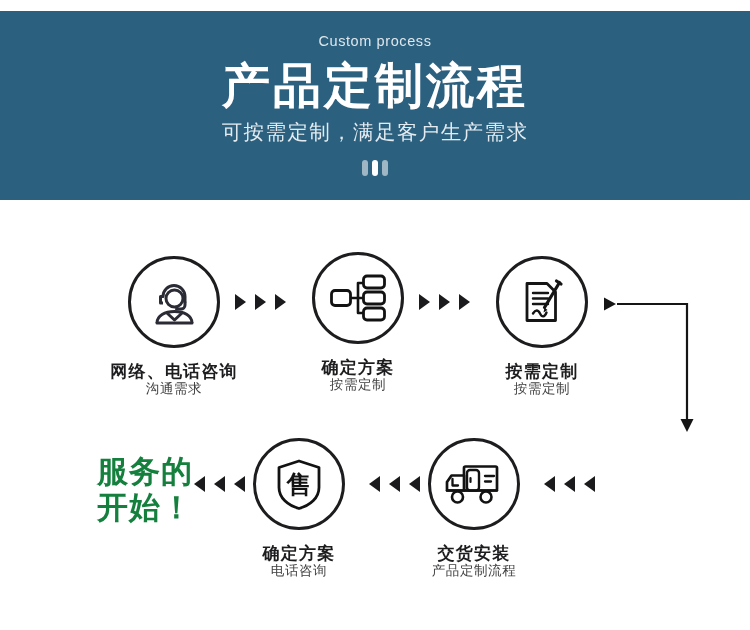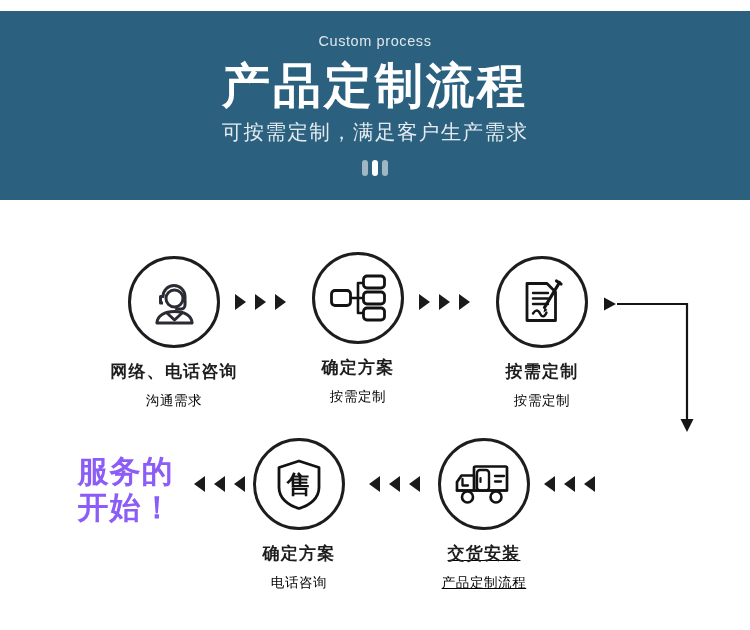--- a/index.html
+++ b/index.html
@@ -115,24 +115,24 @@
   .step-title {
     margin-top: 15px;
     font-size: 17px;
     font-weight: 700;
     color: #1d1d1f;
     letter-spacing: 1.2px;
     line-height: 1;
     font-family: "DejaVu Sans", "Liberation Sans", sans-serif;
   }
   .step-sub {
-    margin-top: 14px;
+    margin-top: 2px;
     font-size: 13.5px;
     font-weight: 400;
-    color: #000000;
+    color: #404040;
     letter-spacing: 0.6px;
     line-height: 1;
     font-family: "DejaVu Sans", "Liberation Sans", sans-serif;
   }
 
   
   .arrows {
     position: absolute;
     display: flex;
     align-items: center;
@@ -155,22 +155,22 @@
     width: 100px;
     height: 150px;
   }
 
   
   .start-label {
     position: absolute;
     left: 58px;
     top: 253px;
     width: 135px;
-    text-align: center;
-    color: #8b5cf6;
+    text-align: right;
+    color: #15803d;
     font-size: 31px;
     font-weight: 700;
     line-height: 1.17;
     letter-spacing: 1px;
     font-family: "DejaVu Sans", "Liberation Sans", sans-serif;
   }
   .start-label span { display: block; white-space: nowrap; }
 </style>
 </head>
 <body>
@@ -295,21 +295,21 @@
       <div class="step-title">确定方案</div>
       <div class="step-sub">电话咨询</div>
     </div>
 
     <div class="arrows" style="left:369px; top:276px;">
       <span class="tri tri-l"></span>
       <span class="tri tri-l"></span>
       <span class="tri tri-l"></span>
     </div>
 
-    <div class="step" style="left:404px; top:238px;text-decoration:underline;">
+    <div class="step" style="left:394px; top:238px;">
       <div class="circle">
         <svg width="62" height="48" viewBox="0 0 62 48" fill="none">
 
           <rect x="21" y="6.5" width="33" height="24" rx="1.5" stroke="#121212" stroke-width="2.7" fill="#fff"></rect>
 
           <path d="M21 15.5H8.5L4 22v8.5h17z" stroke="#121212" stroke-width="2.7" stroke-linejoin="round" fill="#fff"></path>
 
           <path d="M9.5 19v6.5H15" stroke="#121212" stroke-width="2.3" stroke-linecap="round" stroke-linejoin="round"></path>
 
           <rect x="24" y="10" width="12" height="20.5" rx="3" stroke="#121212" stroke-width="2.4" fill="#fff"></rect>

